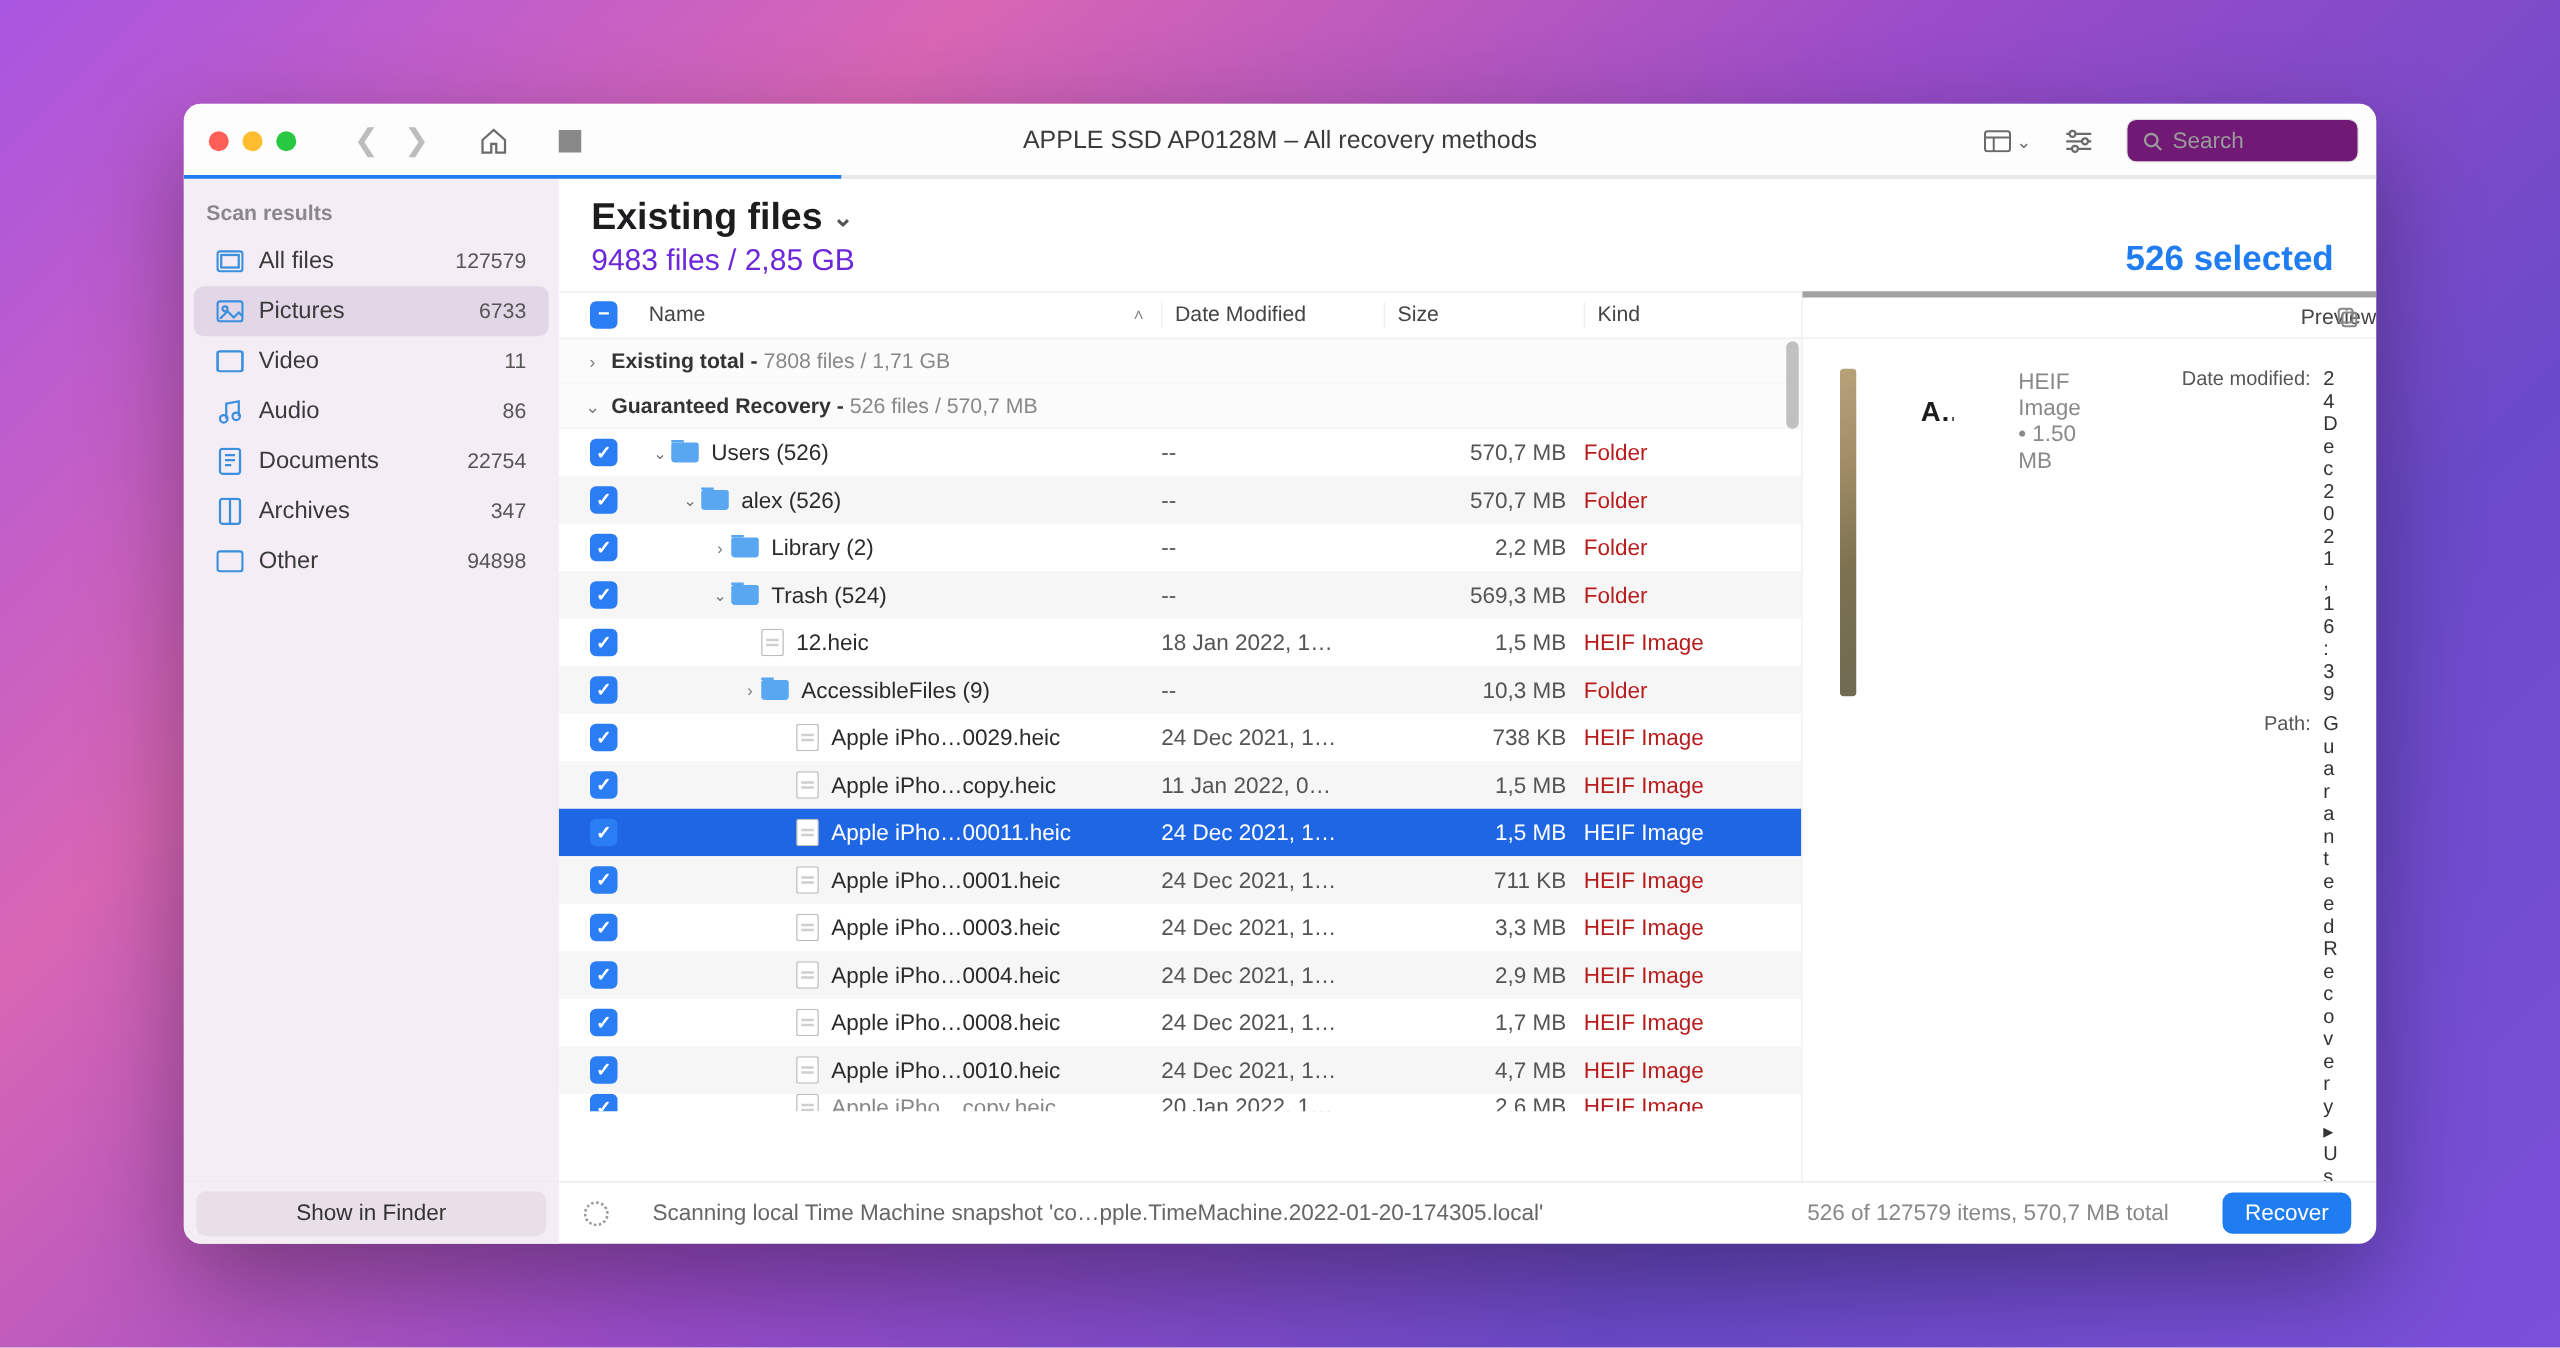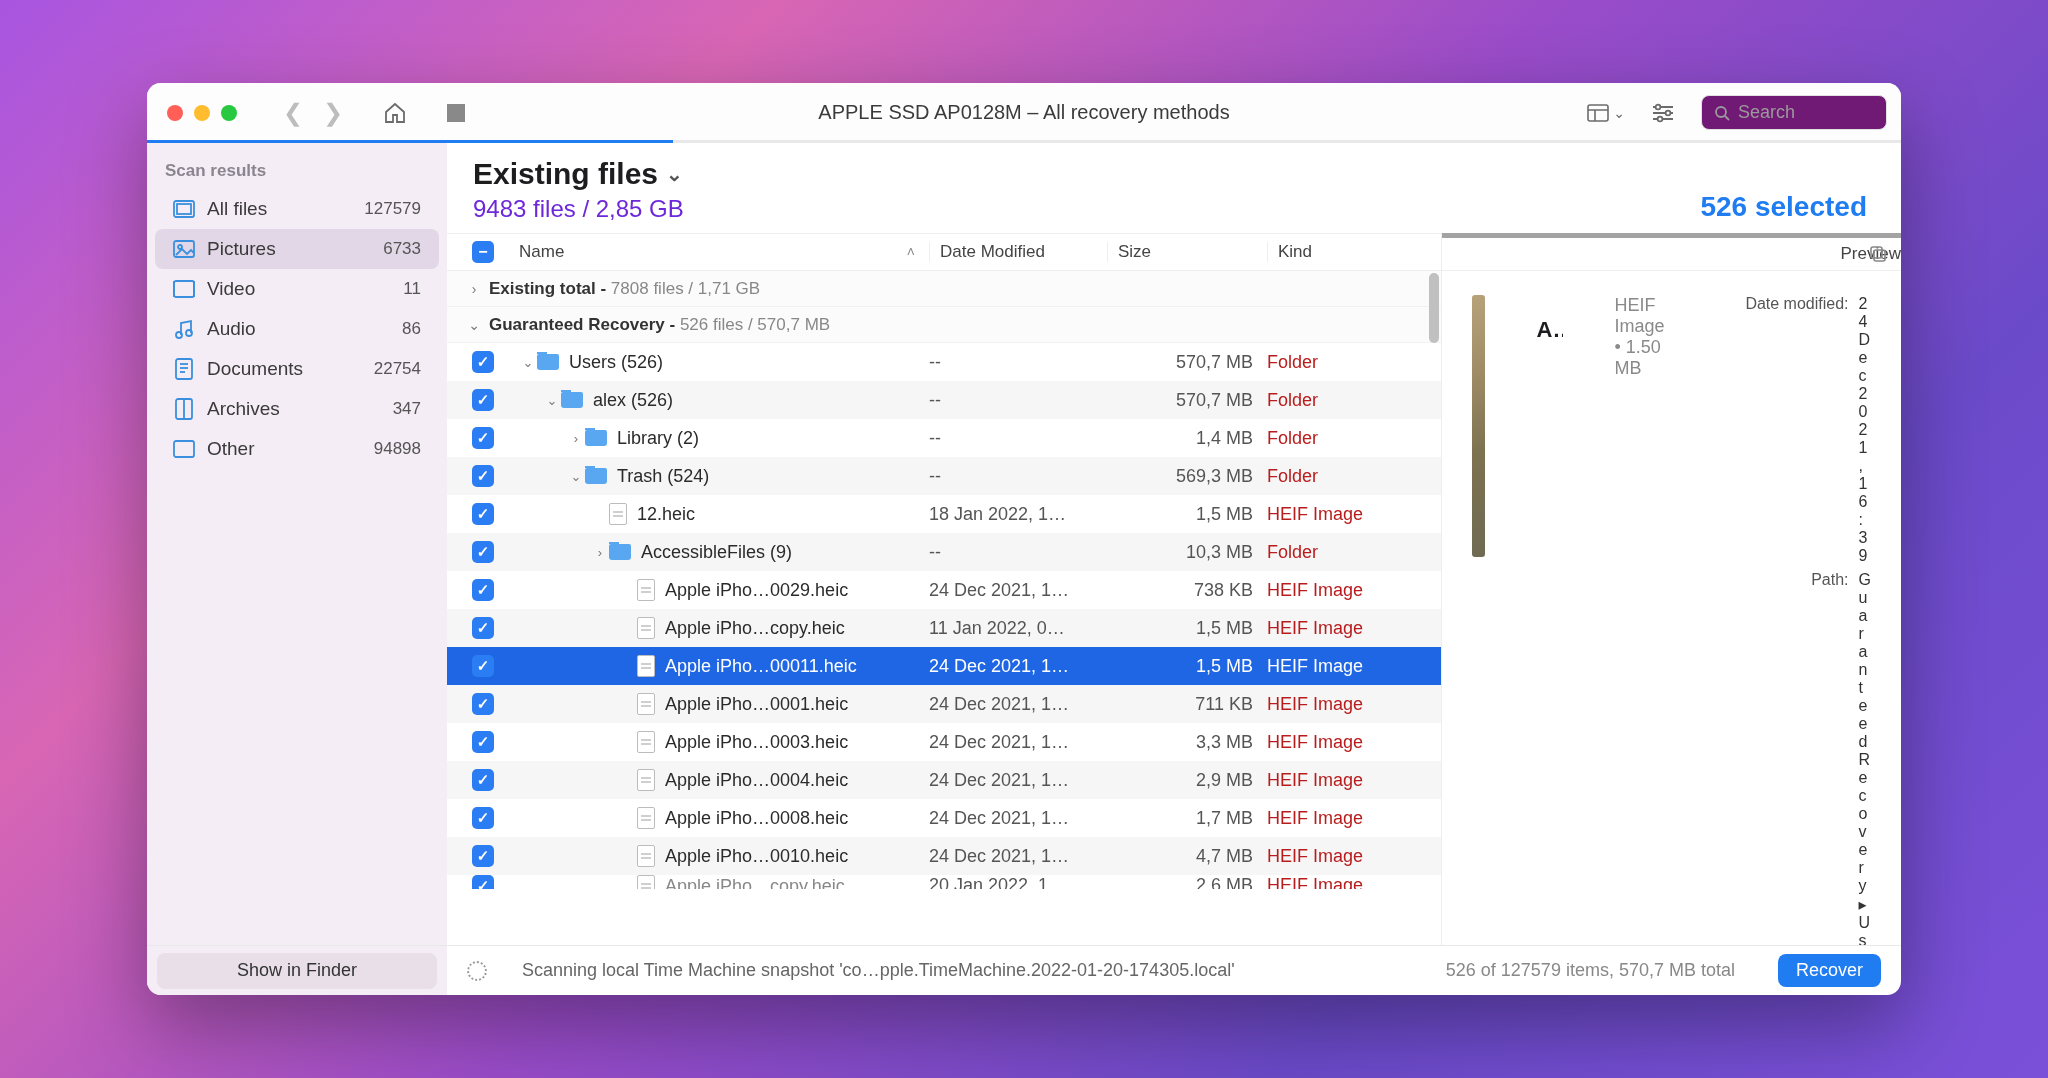--- a/index.html
+++ b/index.html
@@ -300,21 +300,21 @@
     <div class="c-check">
                     <div class="cbx">✓</div>
                   </div>
     <div class="c-name">
       <span style="width:48px; flex-shrink:0;"></span>
       <span class="disc-tri">›</span>
       <span class="folder-icn"></span>
       <span>Library (2)</span>
     </div>
     <div class="c-date">--</div>
-    <div class="c-size">1,4 MB</div>
+    <div class="c-size">2,2 MB</div>
     <div class="c-kind">Folder</div>
                 </div>
                 <div class="row alt">
     <div class="c-check">
                     <div class="cbx">✓</div>
                   </div>
     <div class="c-name">
       <span style="width:48px; flex-shrink:0;"></span>
       <span class="disc-tri">⌄</span>
       <span class="folder-icn"></span>

